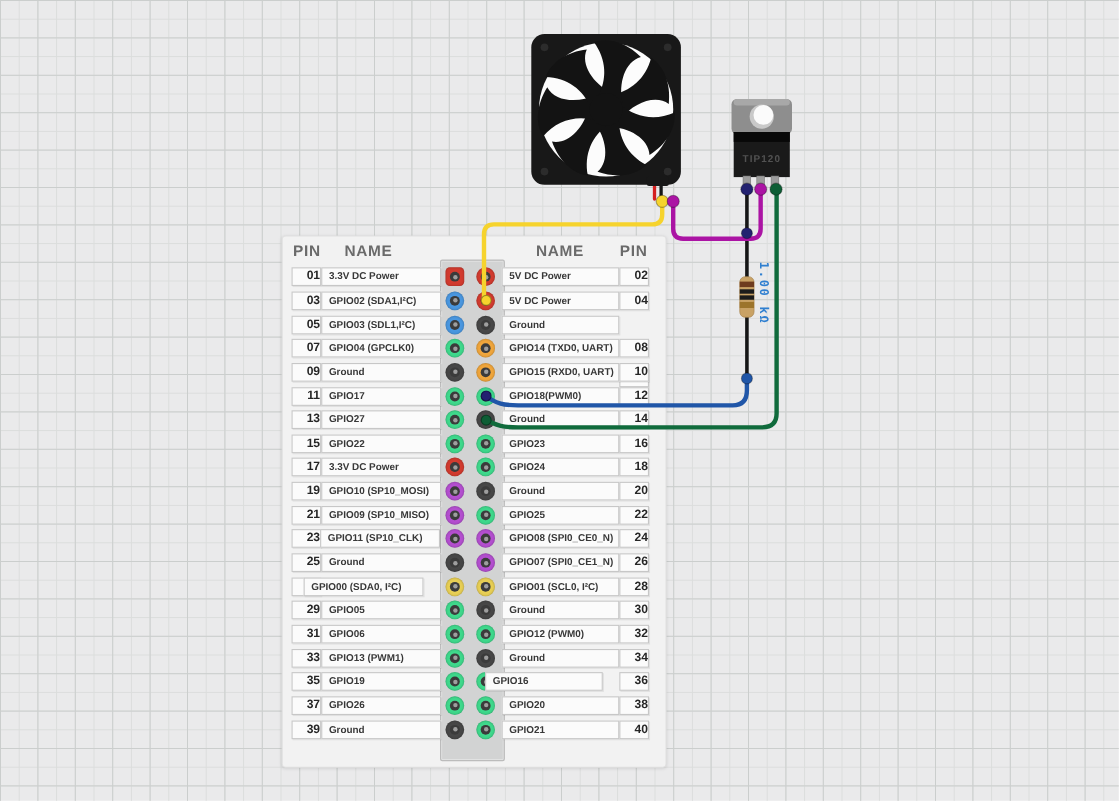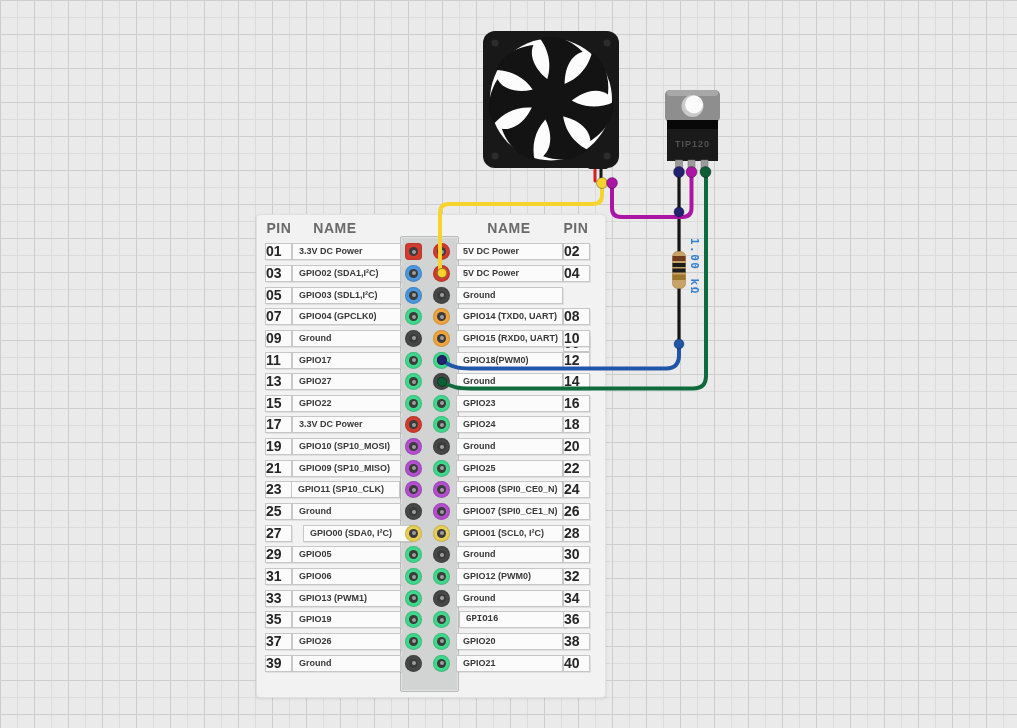--- a/index.html
+++ b/index.html
@@ -34,21 +34,21 @@
     background:#d2d3d3;border:1px solid #bcbcbc;border-radius:2px;
     box-shadow:inset 0 0 0 1px rgba(255,255,255,0.35);
   }
   .gpio-row{position:absolute;left:0;width:100%;height:17px;}
   .pinbox,.namebox{
     position:absolute;top:0;height:15px;line-height:15px;
     background:#fbfbfb;border:1px solid #c7c7c7;
     box-shadow:1px 1px 0 rgba(0,0,0,0.07);
     color:#262626;
   }
-  .pinbox{width:25px;text-align:left;font-size:14px;font-weight:bold;}
+  .pinbox{width:25px;text-align:right;font-size:11px;font-weight:bold;}
   .namebox{font-size:9px;font-weight:bold;padding-left:6px;box-sizing:content-box;color:#383838;}
   .hole{
     position:absolute;width:17px;height:17px;border-radius:50%;
     display:flex;align-items:center;justify-content:center;
     box-shadow:inset 0 0 2px rgba(0,0,0,0.35);
   }
   .hole.square{border-radius:4px;}
   .hole-ring{width:9px;height:9px;border-radius:50%;background:#3b3b3b;
     display:flex;align-items:center;justify-content:center;}
   .hole-center{width:4px;height:4px;border-radius:50%;background:#9e9e9e;}
@@ -286,21 +286,21 @@
           <div class="hole" style="left: 176px; top: 0px; background: rgb(180, 79, 208);">
             <div class="hole-ring">
               <div class="hole-center"></div>
             </div>
           </div>
           <div class="namebox" style="left: 199px; width: 99px;">GPIO07 (SPI0_CE1_N)</div>
           <div class="pinbox" style="left: 306px; width: 25px;">26</div>
         </div>
         <div class="gpio-row" style="top: 309.7px; padding-left: 40px;">
           <div class="pinbox" style="left: 8px; width: 25px;">27</div>
-          <div class="namebox" style="left: 19px; width: 101px; margin-left: 27px;">GPIO00 (SDA0, I²C)</div>
+          <div class="namebox" style="left: 19px; width: 101px;">GPIO00 (SDA0, I²C)</div>
           <div class="hole" style="left: 148.2px; top: 0px; background: rgb(232, 207, 85);">
             <div class="hole-ring">
               <div class="hole-center"></div>
             </div>
           </div>
           <div class="hole" style="left: 176px; top: 0px; background: rgb(232, 207, 85);">
             <div class="hole-ring">
               <div class="hole-center"></div>
             </div>
           </div>
@@ -361,21 +361,21 @@
           <div class="hole" style="left: 148.2px; top: 0px; background: rgb(63, 217, 140);">
             <div class="hole-ring">
               <div class="hole-center"></div>
             </div>
           </div>
           <div class="hole" style="left: 176px; top: 0px; background: rgb(63, 217, 140);">
             <div class="hole-ring">
               <div class="hole-center"></div>
             </div>
           </div>
-          <div class="namebox" style="left: 202px; width: 99px; font-family: Liberation Mono, monospace;">GPIO16</div>
+          <div class="namebox" style="left: 184px; width: 99px;">GPIO16</div>
           <div class="pinbox" style="left: 306px; width: 25px;">36</div>
         </div>
         <div class="gpio-row" style="top: 417.95px;">
           <div class="pinbox" style="left: 8px; width: 25px;">37</div>
           <div class="namebox" style="left: 35px; width: 101px;">GPIO26</div>
           <div class="hole" style="left: 148.2px; top: 0px; background: rgb(63, 217, 140);">
             <div class="hole-ring">
               <div class="hole-center"></div>
             </div>
           </div>

